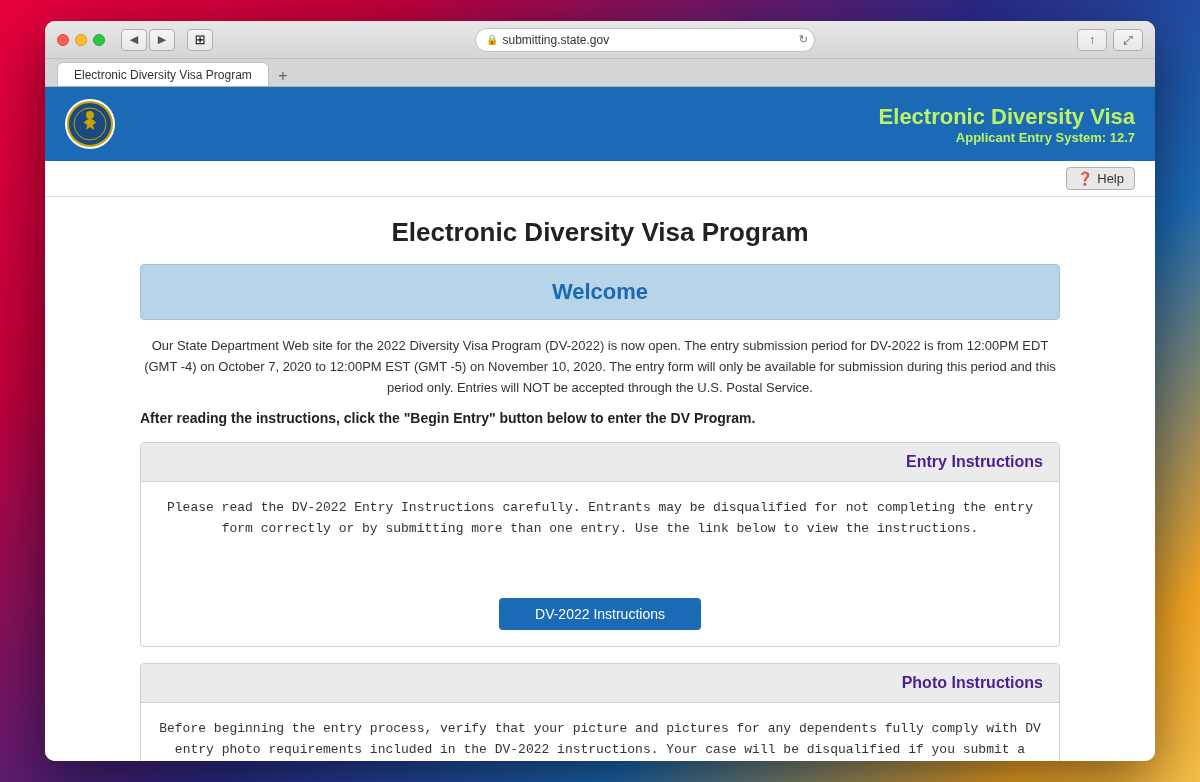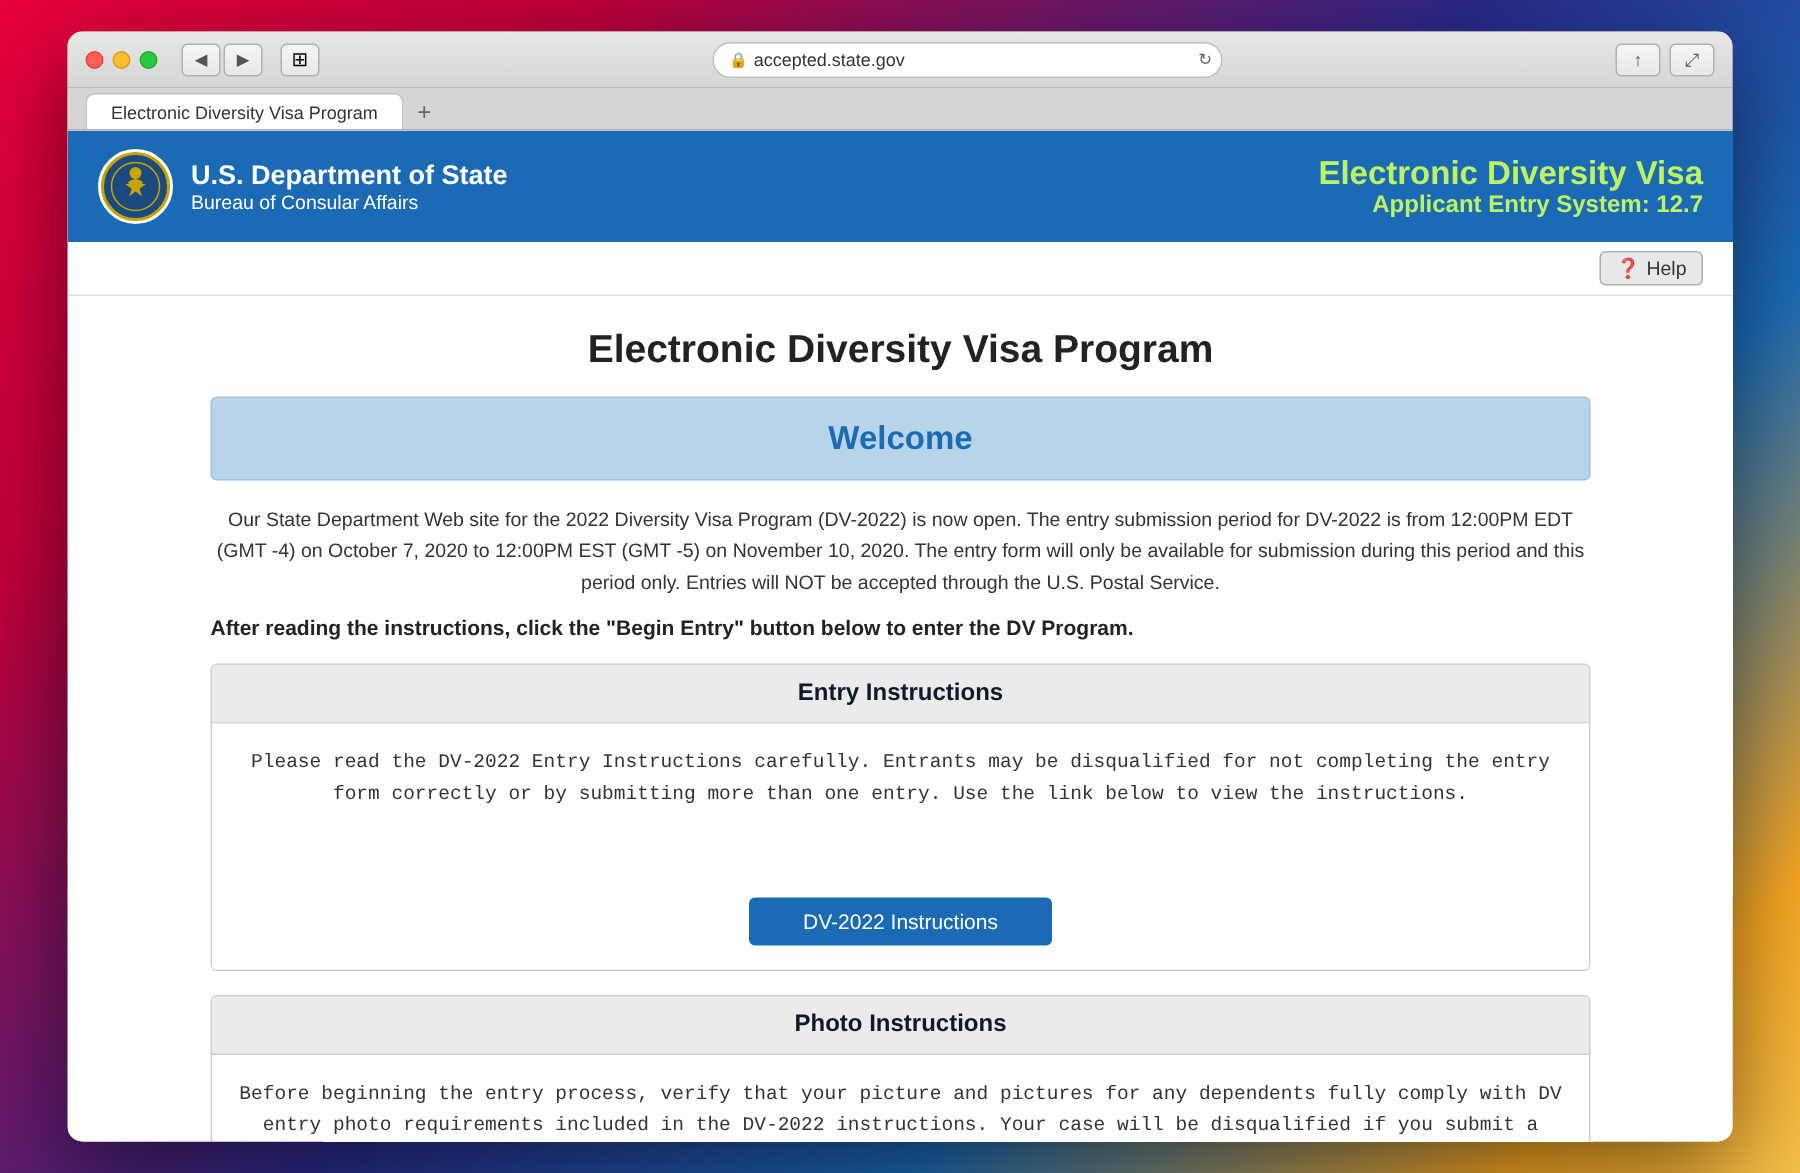--- a/index.html
+++ b/index.html
@@ -245,21 +245,21 @@
       color: #bef264;
       text-align: right;
     }
 
     .header-right .ev-title {
       font-size: 22px;
       font-weight: bold;
     }
 
     .header-right .ev-subtitle {
-      font-size: 16px;
+      font-size: 13px;
       font-weight: bold;
     }
 
     
     .help-bar {
       background: white;
       padding: 6px 20px;
       display: flex;
       justify-content: flex-end;
       border-bottom: 1px solid #e0e0e0;
@@ -331,24 +331,24 @@
       border-radius: 4px;
       background: #f8f8f8;
       margin-bottom: 16px;
       overflow: hidden;
     }
 
     .section-header {
       background: #ebebeb;
       border-bottom: 1px solid #d0d0d0;
       padding: 10px 16px;
-      text-align: center;
+      text-align: right;
       font-size: 16px;
       font-weight: bold;
-      color: #0f172a;
+      color: #4c1d95;
     }
 
     .section-body {
       padding: 16px;
       text-align: center;
       background: white;
     }
 
     .section-body p {
       font-size: 13px;
@@ -382,21 +382,21 @@
       <div class="traffic-light tl-green"></div>
     </div>
     <div class="nav-buttons">
       <button class="nav-btn">◀</button>
       <button class="nav-btn">▶</button>
     </div>
     <button class="sidebar-btn">⊞</button>
     <div class="address-bar-container">
       <div class="address-bar">
         <span class="lock-icon">🔒</span>
-        <span>accepted.state.gov</span>
+        <span>submitting.state.gov</span>
         <button class="refresh-btn">↻</button>
       </div>
     </div>
     <div class="toolbar-right">
       <button class="toolbar-btn">↑</button>
       <button class="toolbar-btn">⤢</button>
     </div>
   </div>
 
   <div class="tab-bar">
@@ -413,24 +413,20 @@
         <div class="seal">
           <svg viewBox="0 0 46 46" xmlns="http://www.w3.org/2000/svg">
             <circle cx="23" cy="23" r="22" fill="#1a4a80" stroke="#c8a400" stroke-width="2"></circle>
             <circle cx="23" cy="23" r="16" fill="#1a4a80" stroke="#c8a400" stroke-width="1"></circle>
 
             <text x="23" y="29" text-anchor="middle" font-size="18" fill="#c8a400">★</text>
             <circle cx="23" cy="14" r="4" fill="#c8a400"></circle>
             <path d="M18 20 Q23 16 28 20 L26 24 Q23 21 20 24Z" fill="#c8a400"></path>
           </svg>
         </div>
-        <div class="state-dept-name">
-          <div class="dept-title">U.S. Department of State</div>
-          <div class="dept-subtitle">Bureau of Consular Affairs</div>
-        </div>
       </div>
       <div class="header-right">
         <div class="ev-title">Electronic Diversity Visa</div>
         <div class="ev-subtitle">Applicant Entry System: 12.7</div>
       </div>
     </div>
 
     <div class="help-bar">
       <button class="help-btn">
         <span>❓</span>

